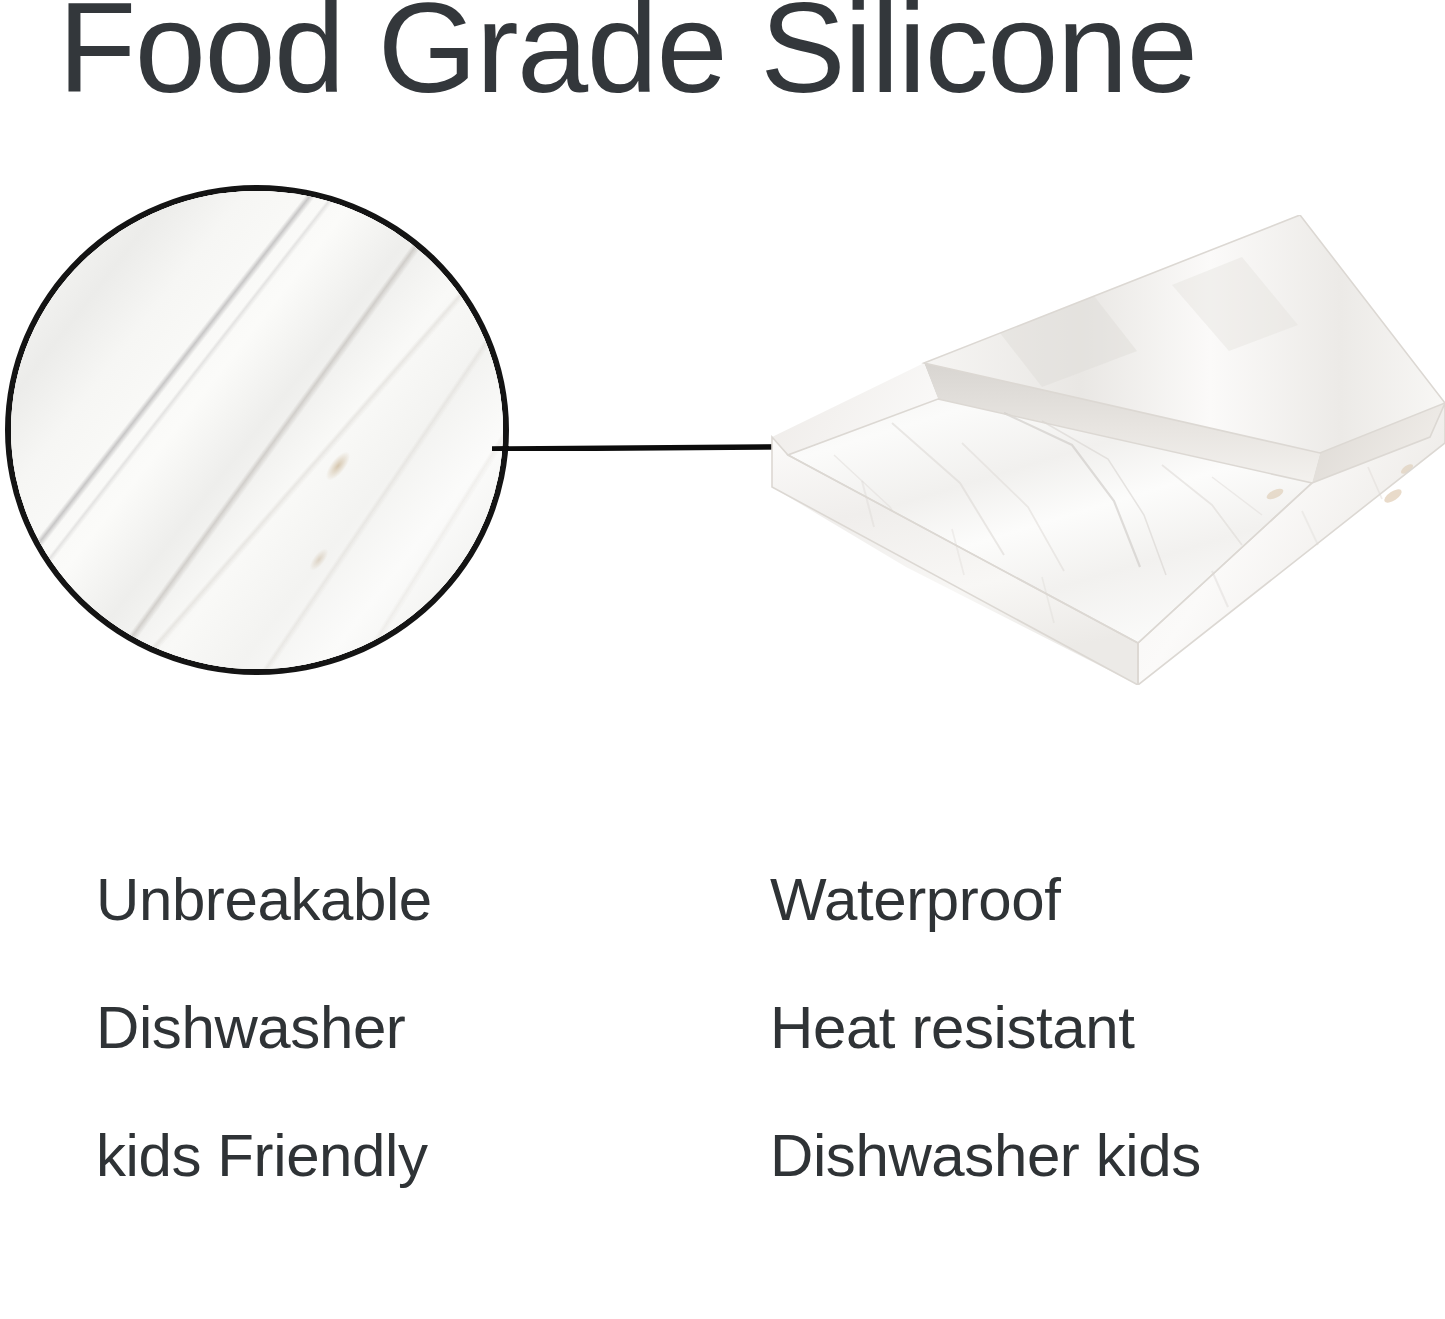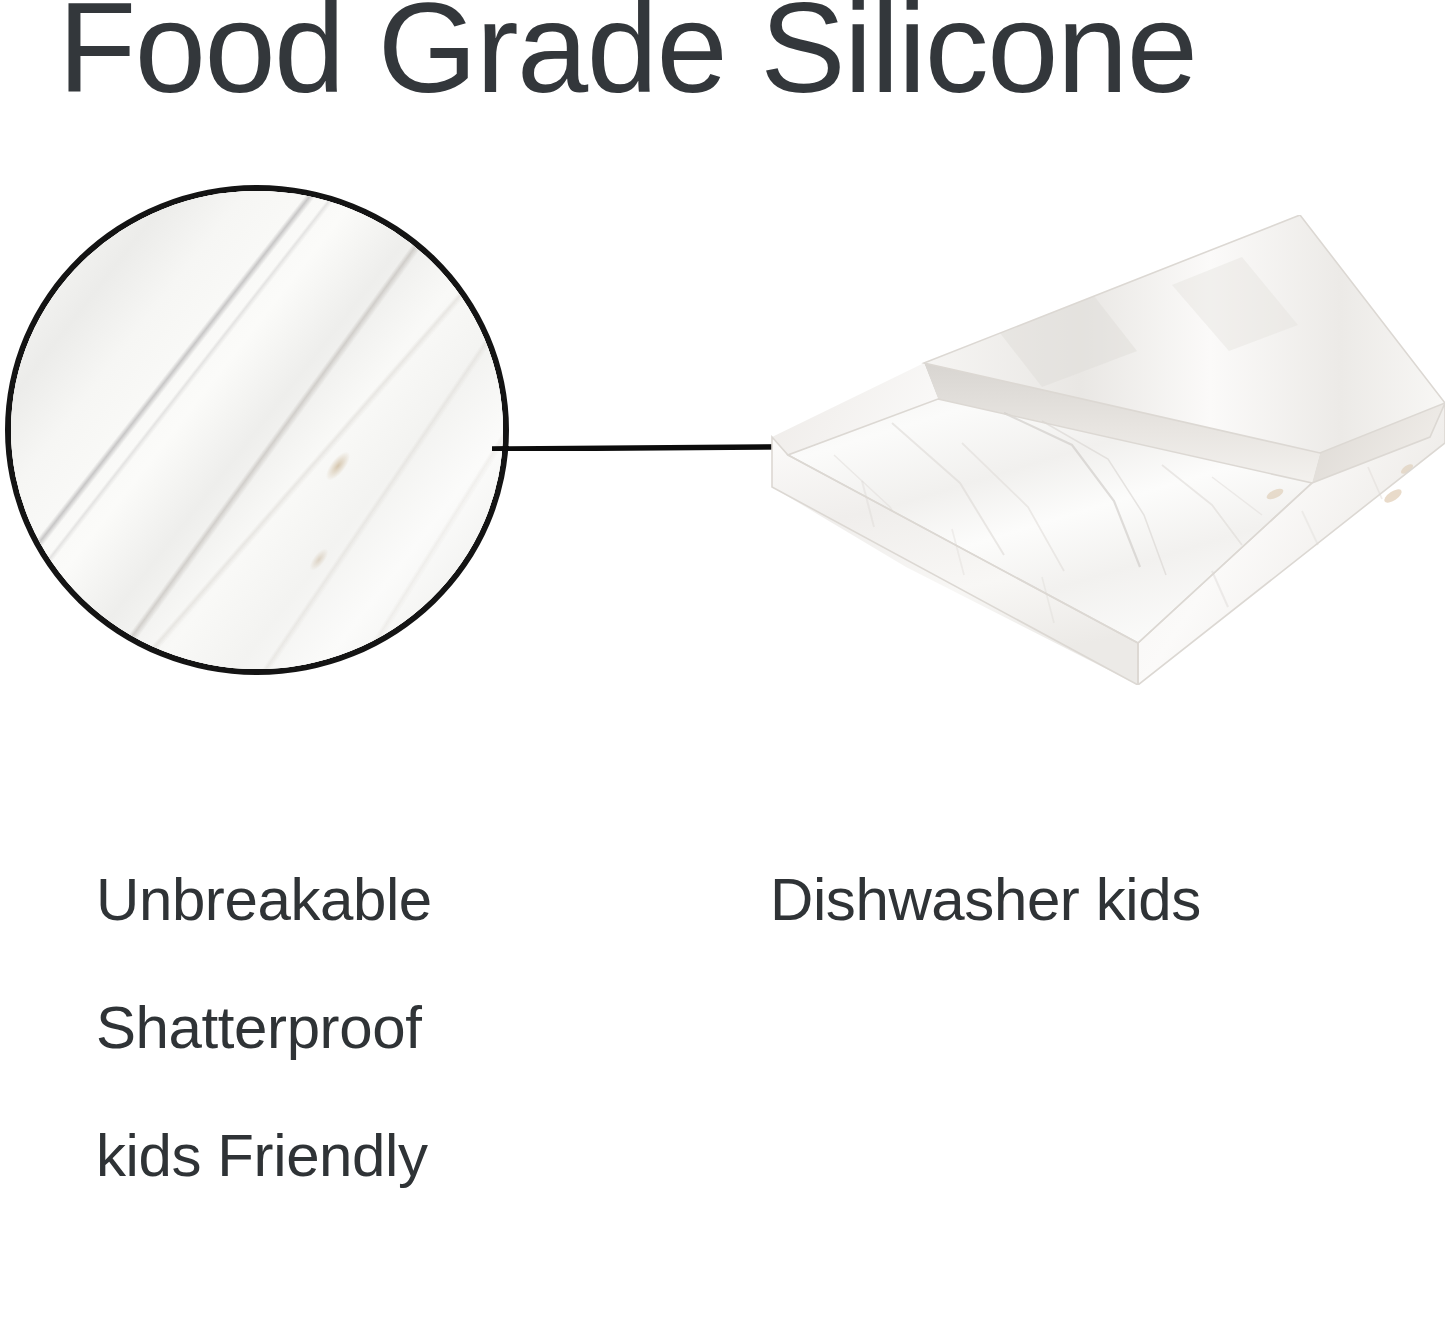--- a/index.html
+++ b/index.html
@@ -203,19 +203,21 @@
   <g fill="none" stroke="#dcd8d3" stroke-width="1.6">
     <path d="M182,148 L558,0 L703,188 L578,238 Z"></path>
     <path d="M196,184 L570,268 L396,428 L46,240 Z"></path>
     <path d="M30,222 L46,240 L396,428 L396,470 L30,272 Z"></path>
     <path d="M396,428 L396,470 L703,228 L703,188 L688,222 L570,268 Z"></path>
   </g>
 </svg>
 
 <div id="features-left" class="feature-col">
   <span class="feature-item">Unbreakable</span>
-  <span class="feature-item">Shatterproof</span>
+  <span class="feature-item">Dishwasher</span>
   <span class="feature-item">kids Friendly</span>
 </div>
 
 <div id="features-right" class="feature-col">
+  <span class="feature-item">Waterproof</span>
+  <span class="feature-item">Heat resistant</span>
   <span class="feature-item">Dishwasher kids</span>
 </div>
 
 </body></html>

